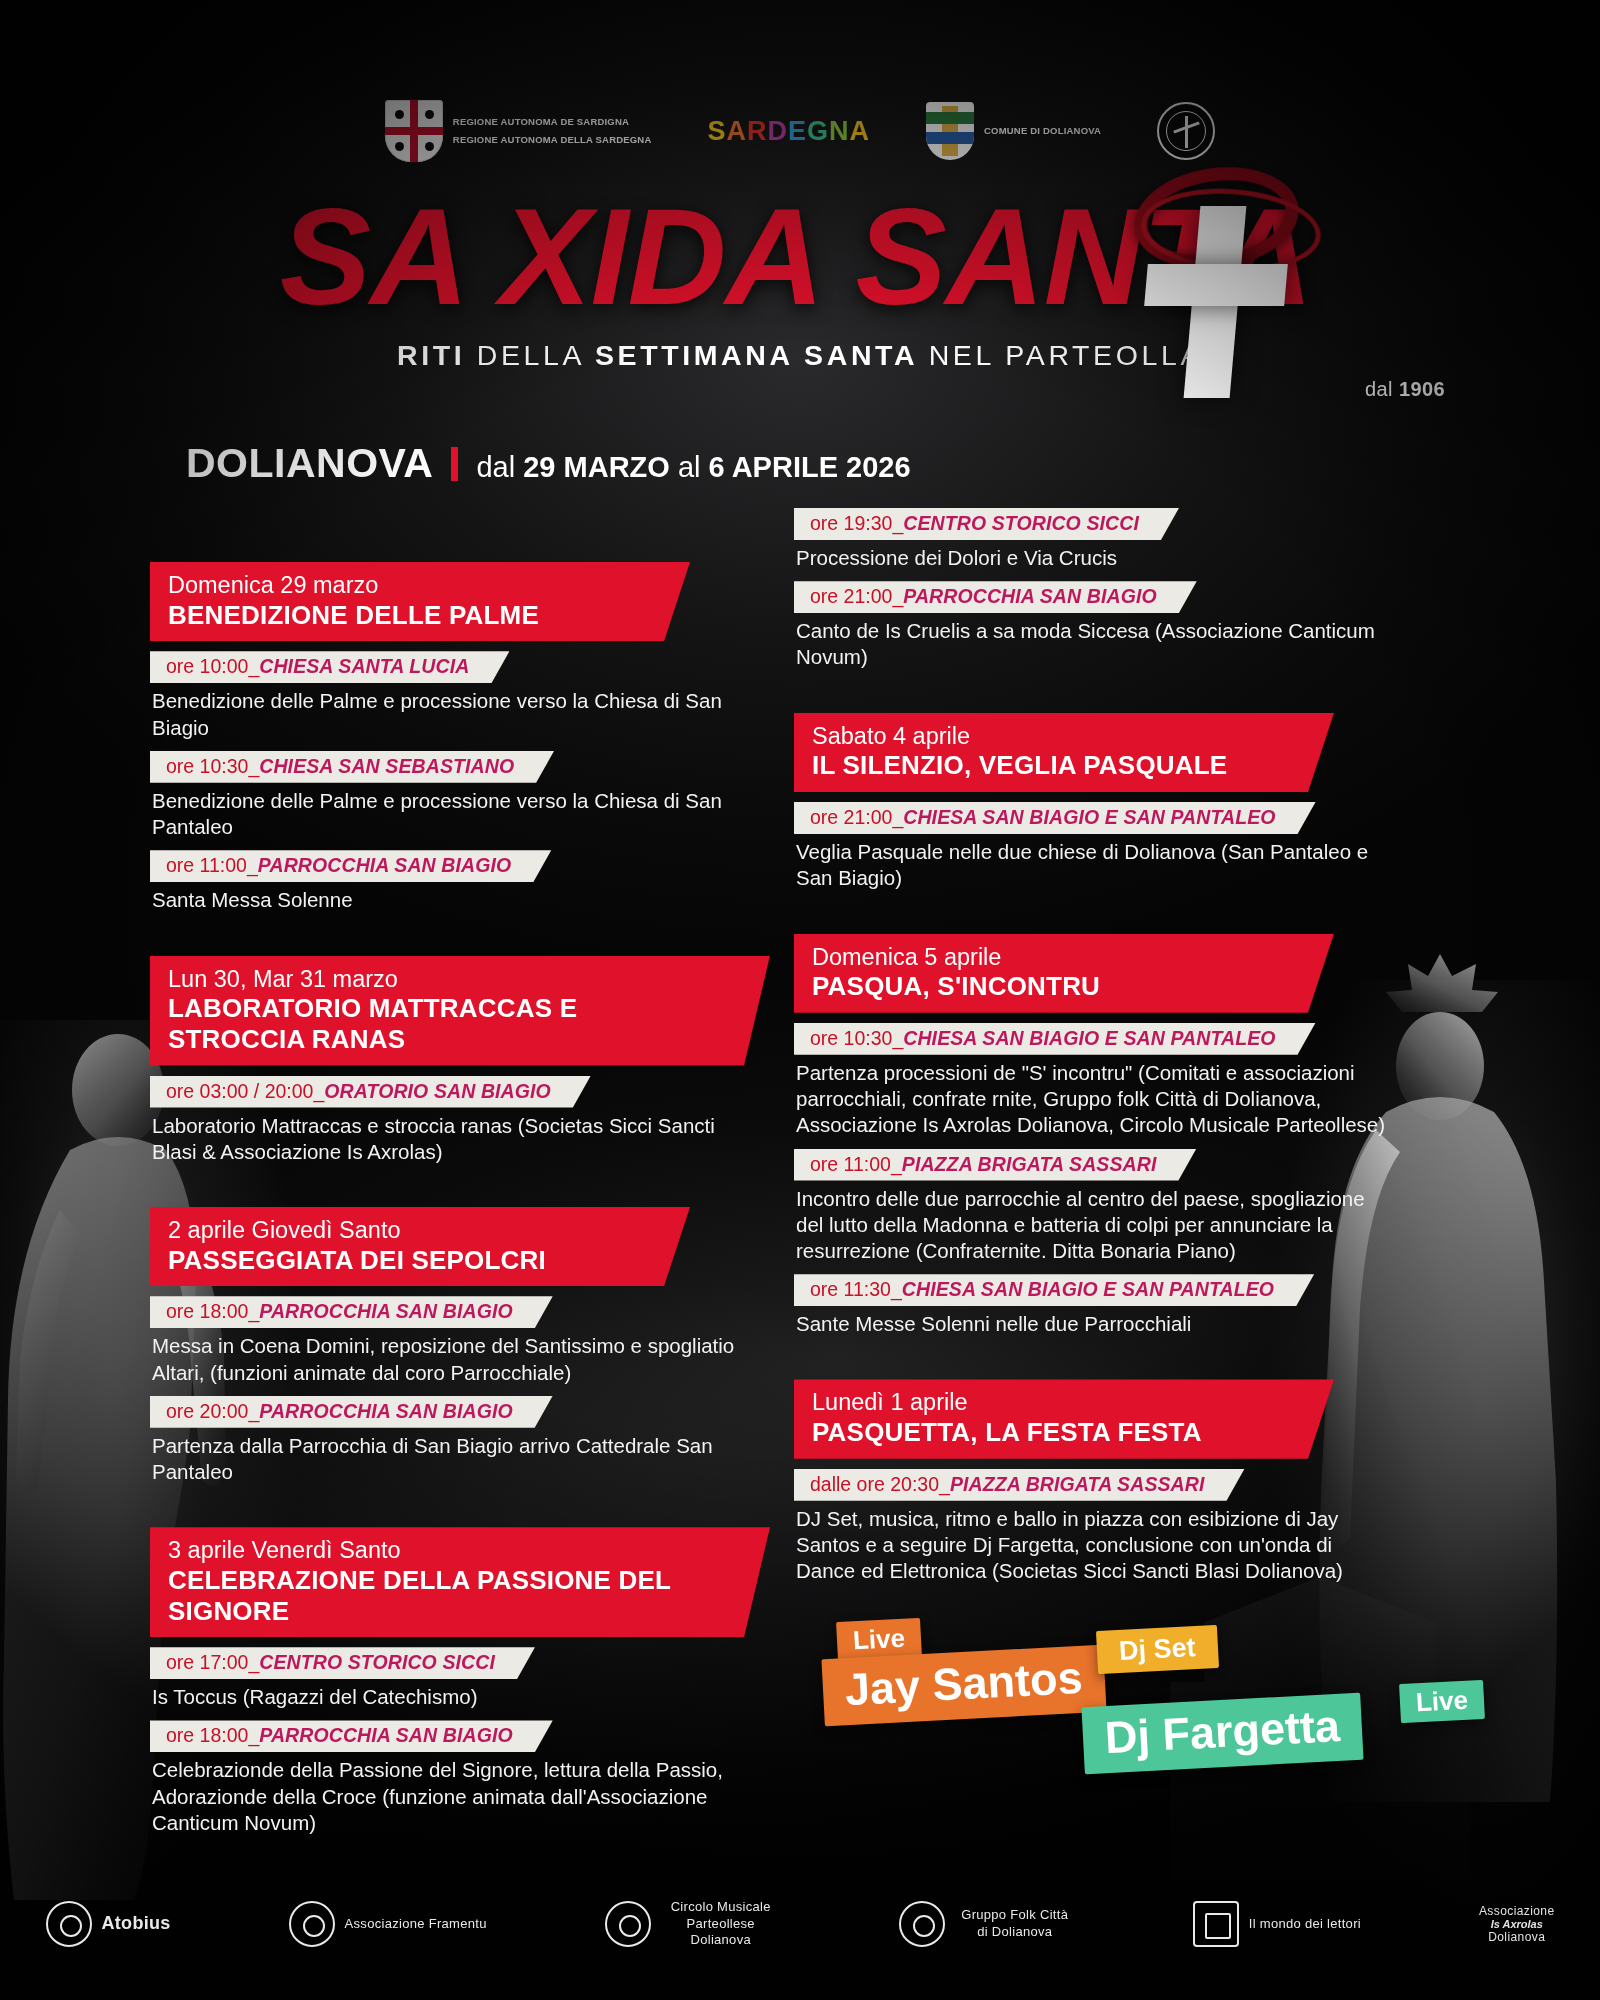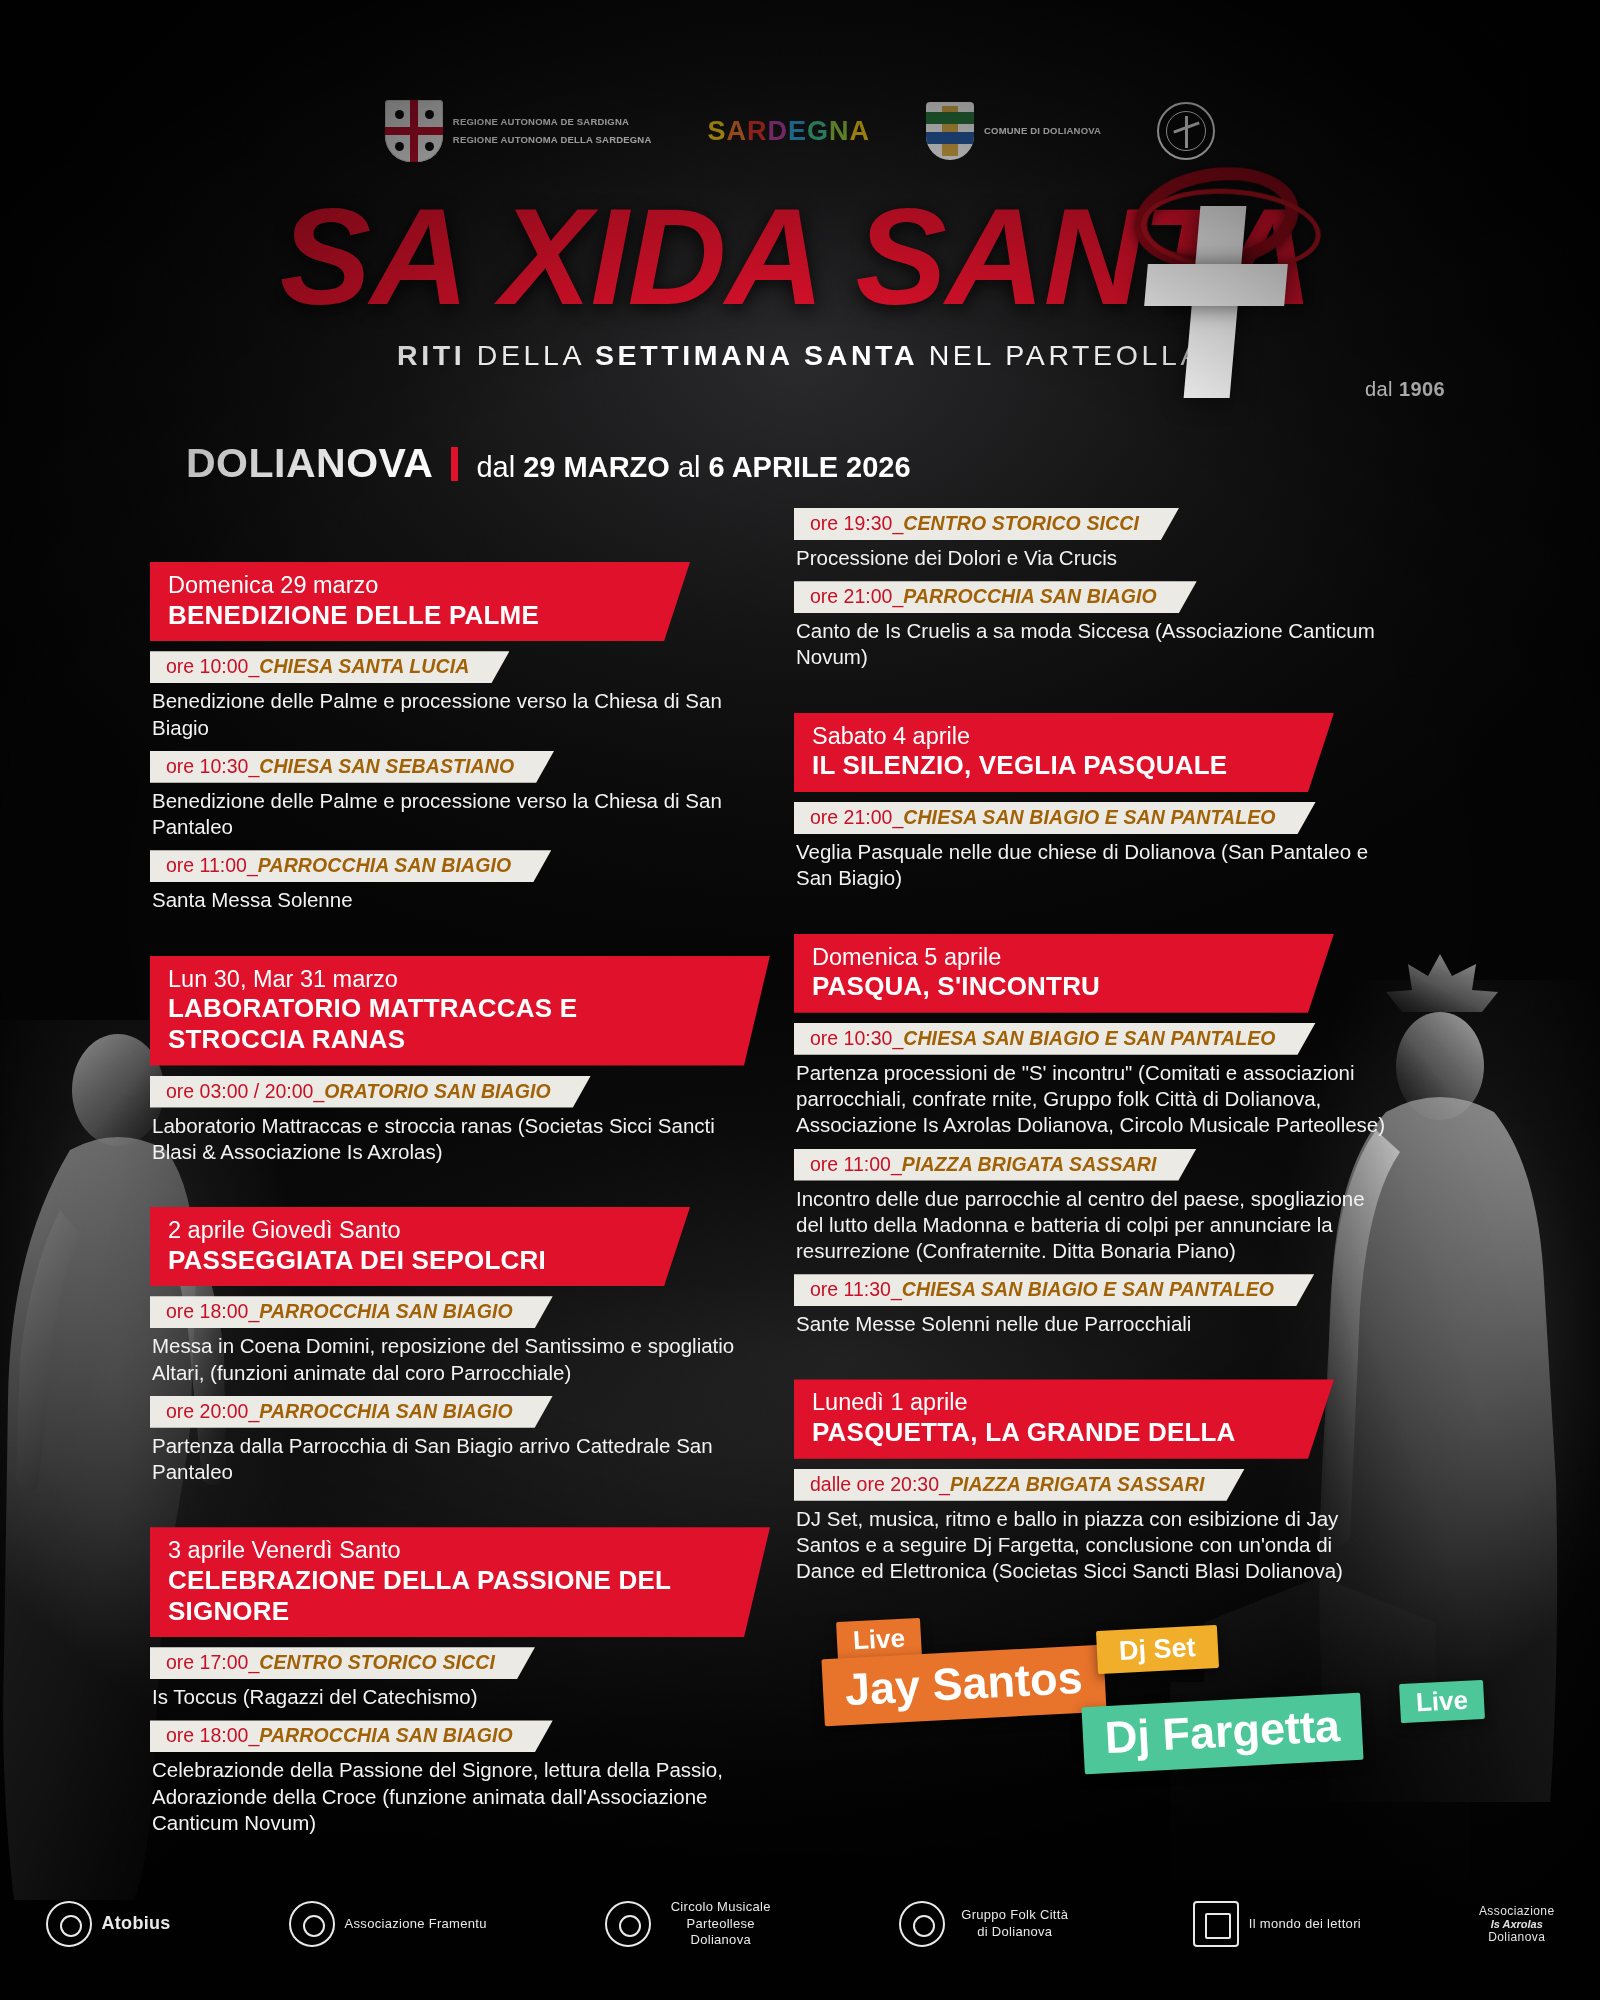--- a/index.html
+++ b/index.html
@@ -165,21 +165,21 @@
 
   .evt { margin-bottom:10px; }
   .evt-bar {
     display:inline-block;
     background:#eceae4;
     padding:4px 40px 5px 16px;
     clip-path: polygon(0 0, 100% 0, calc(100% - 18px) 100%, 0 100%);
     margin-bottom:5px;
   }
   .evt-bar .hour { color:#c81026; font-size:19.5px; font-weight:400; }
-  .evt-bar .place { color:#a16207; font-size:19.5px; font-weight:800; font-style:italic; letter-spacing:.1px; }
+  .evt-bar .place { color:#be185d; font-size:19.5px; font-weight:800; font-style:italic; letter-spacing:.1px; }
   .evt-desc {
     color:#f2f2f2; font-size:20.5px; line-height:1.28; padding-left:2px; max-width:600px;
   }
 
   
   .artists {
     position:absolute; left:815px; top:1620px; width:620px; height:160px; z-index:6;
   }
   .tag {
     position:absolute; color:#fff; font-weight:800;
@@ -500,21 +500,21 @@
           <div class="evt-bar">
             <span class="hour">ore 11:30_</span><span class="place">CHIESA SAN BIAGIO E SAN PANTALEO</span>
           </div>
           <div class="evt-desc">Sante Messe Solenni nelle due Parrocchiali</div>
         </div>
       </div>
 
       <div class="daysection">
         <div class="dayhdr">
           <div class="d1">Lunedì 1 aprile</div>
-          <div class="d2">PASQUETTA, LA GRANDE DELLA</div>
+          <div class="d2">PASQUETTA, LA FESTA FESTA</div>
         </div>
         <div class="evt">
           <div class="evt-bar">
             <span class="hour">dalle ore 20:30_</span><span class="place">PIAZZA BRIGATA SASSARI</span>
           </div>
           <div class="evt-desc">DJ Set, musica, ritmo e ballo in piazza con esibizione di Jay Santos e a seguire Dj Fargetta, conclusione con un'onda di Dance ed Elettronica (Societas Sicci Sancti Blasi Dolianova)</div>
         </div>
       </div>
 
     </div>

